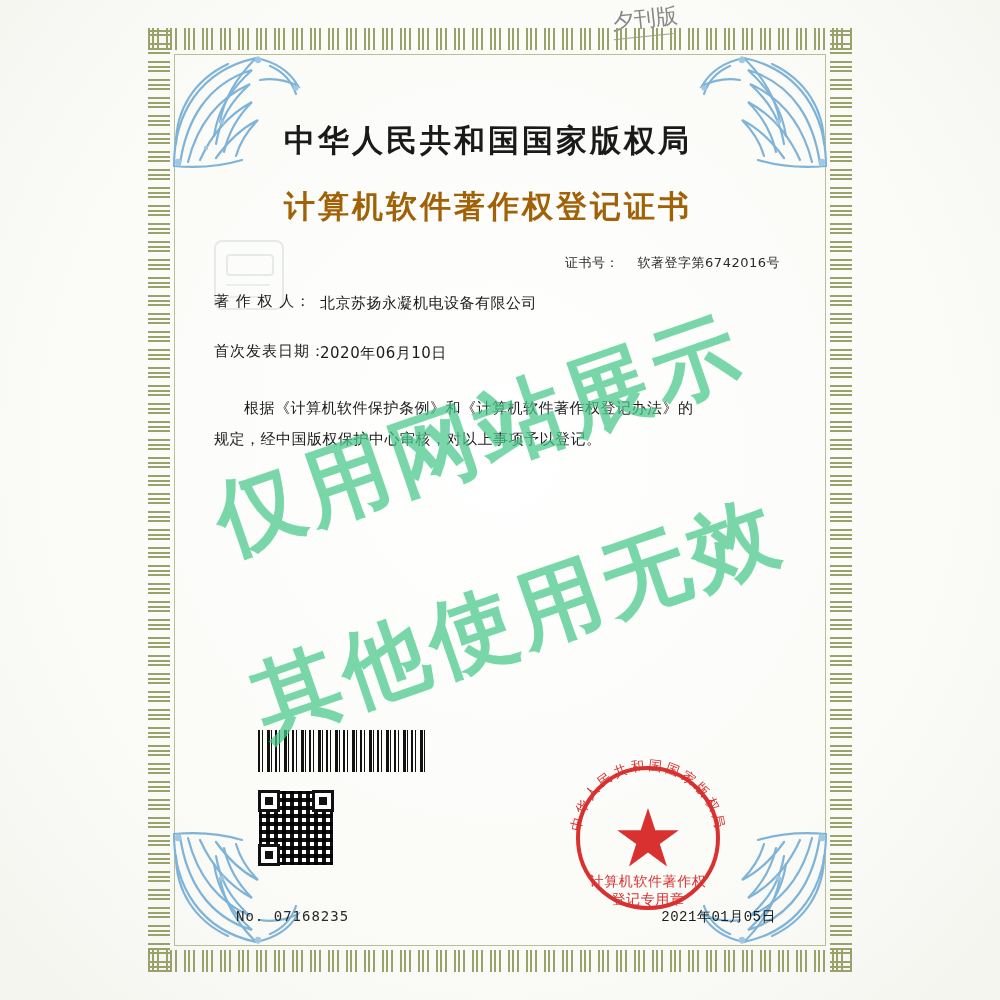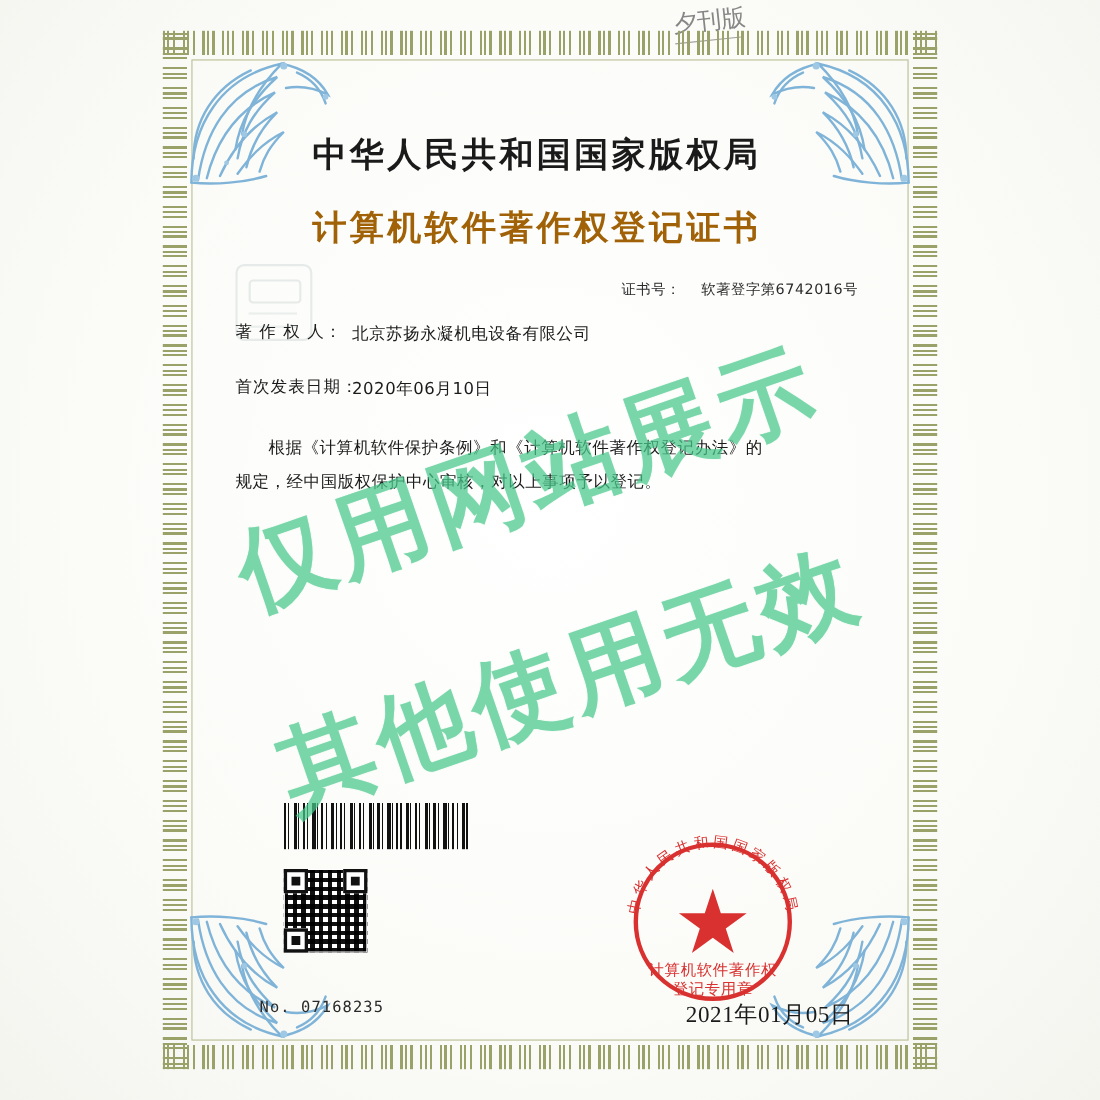--- a/index.html
+++ b/index.html
@@ -246,24 +246,24 @@
     font-size: 14px;
     letter-spacing: 1px;
     color: #2a2a2a;
     font-family: "DejaVu Sans Mono", monospace;
     margin-left: 22px;
   }
   .issue-date {
     position: absolute;
     right: 22px;
     top: 818px;
-    font-size: 21px;
+    font-size: 14px;
     letter-spacing: 0.5px;
     color: #1b1b1b;
-    font-family: Liberation Serif, serif;
+    font-family: Liberation Mono, monospace;
   }
 
   
   .seal {
     position: absolute;
     left: 382px;
     top: 660px;
     width: 176px;
     height: 176px;
     opacity: .92;

